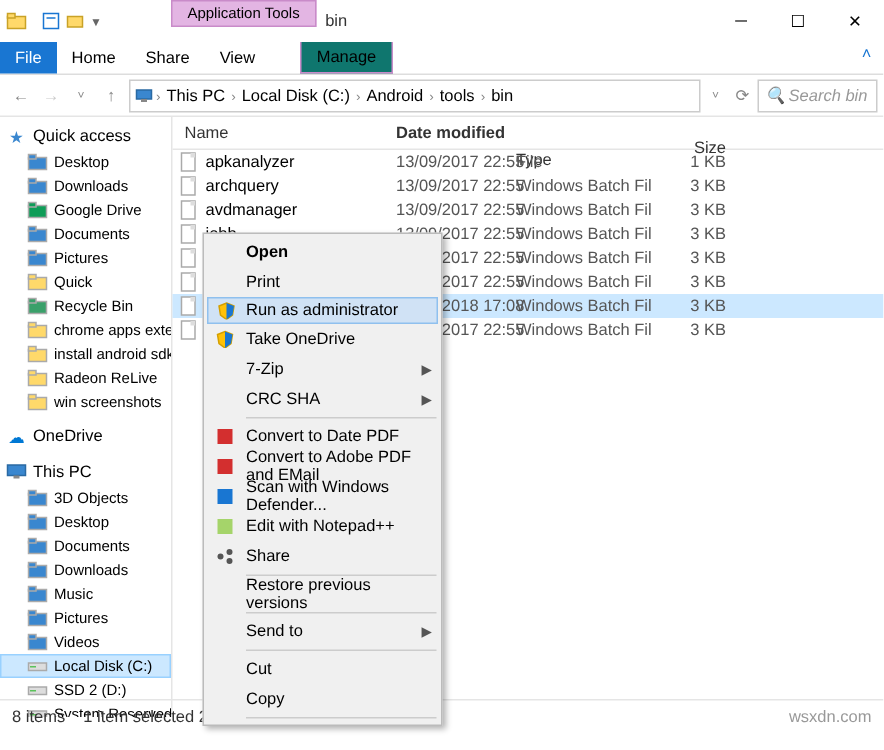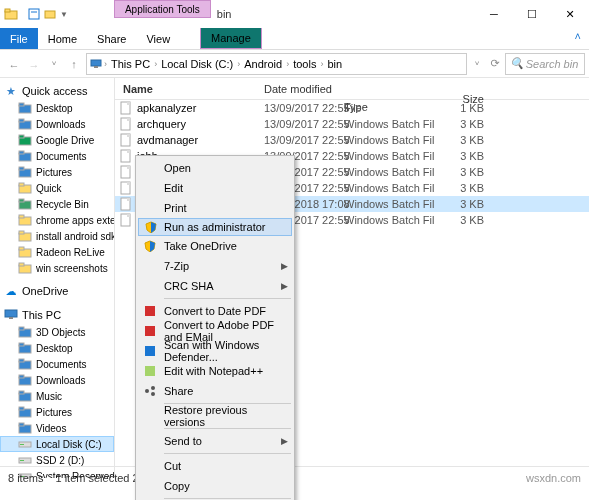--- a/index.html
+++ b/index.html
@@ -26,22 +26,22 @@
 .refreshbtns { width:16px; display:flex; align-items:center; justify-content:center; color:#888;}
 .main { display:flex; height:400px; }
 .sidebar { width:115px; border-right:1px solid #e5e5e5; overflow:hidden; padding:4px 0;}
 .nav-group { margin-bottom:6px; }
 .nav-head { display:flex; align-items:center; gap:4px; padding:2px 4px; font-size:11px; }
 .nav-item { display:flex; align-items:center; gap:4px; padding:1px 4px 1px 18px; font-size:10px; white-space:nowrap; overflow:hidden;}
 .nav-item.sel { background:#cce8ff; border:1px solid #99d1ff; padding-left:17px; padding-top:0; padding-bottom:0;}
 .ficon { width:14px; height:14px; flex-shrink:0; display:inline-flex; align-items:center; justify-content:center; font-size:11px;}
 .content { flex:1; position:relative; }
 .colhead { display:flex; height:22px; border-bottom:1px solid #e5e5e5; align-items:center; font-size:11px; color:#333; padding-left:4px;}
-.col-name { width:145px; padding-left:4px;font-weight:bold;}
-.col-date { width:80px; }
+.col-name { width:145px; padding-left:4px;}
+.col-date { width:80px;font-weight:bold; }
 .col-type { width:90px;margin-top:36px; }
 .col-size { width:60px; text-align:right; padding-right:10px;margin-top:20px;}
 .filelist { font-size:11px; }
 .frow { display:flex; height:16px; align-items:center; padding-left:4px;}
 .frow.selected { background:#cce8ff; }
 .fname { width:145px; display:flex; align-items:center; gap:4px; overflow:hidden;}
 .fdate { width:80px; color:#555; white-space:nowrap;}
 .ftype { width:90px; color:#555; white-space:nowrap; overflow:hidden;}
 .fsize { width:60px; text-align:right; padding-right:10px; color:#555;}
 .ctxmenu { position:absolute; left:135px; top:155px; width:160px; background:#f0f0f0; border:1px solid #bbb; box-shadow:2px 2px 4px rgba(0,0,0,0.3); padding:2px; font-size:11px; z-index:10;}
@@ -471,24 +471,21 @@
           <div class="fdate">13/09/2017 22:55</div>
           <div class="ftype">Windows Batch File</div>
           <div class="fsize">3 KB</div>
         </div>
       </div>
   </div>
 </div>
 
 <div class="ctxmenu" id="ctxmenu">
     <div class="ctx-item">
-      <span style="font-weight:normal">Open</span>
-    </div>
-    <div class="ctx-item">
-      <span style="">Edit</span>
+      <span style="font-weight:bold">Open</span>
     </div>
     <div class="ctx-item">
       <span style="">Print</span>
     </div>
     <div class="ctx-item hl">
       <span class="ctx-icon">
         <svg width="12" height="12">
           <path d="M6 1 L11 3 L10 9 L6 12 L2 9 L1 3 Z" fill="#ffc107" stroke="#d4a000"></path>
           <path d="M6 1 L11 3 L10 9 L6 12 Z" fill="#1976d2"></path>
         </svg>

